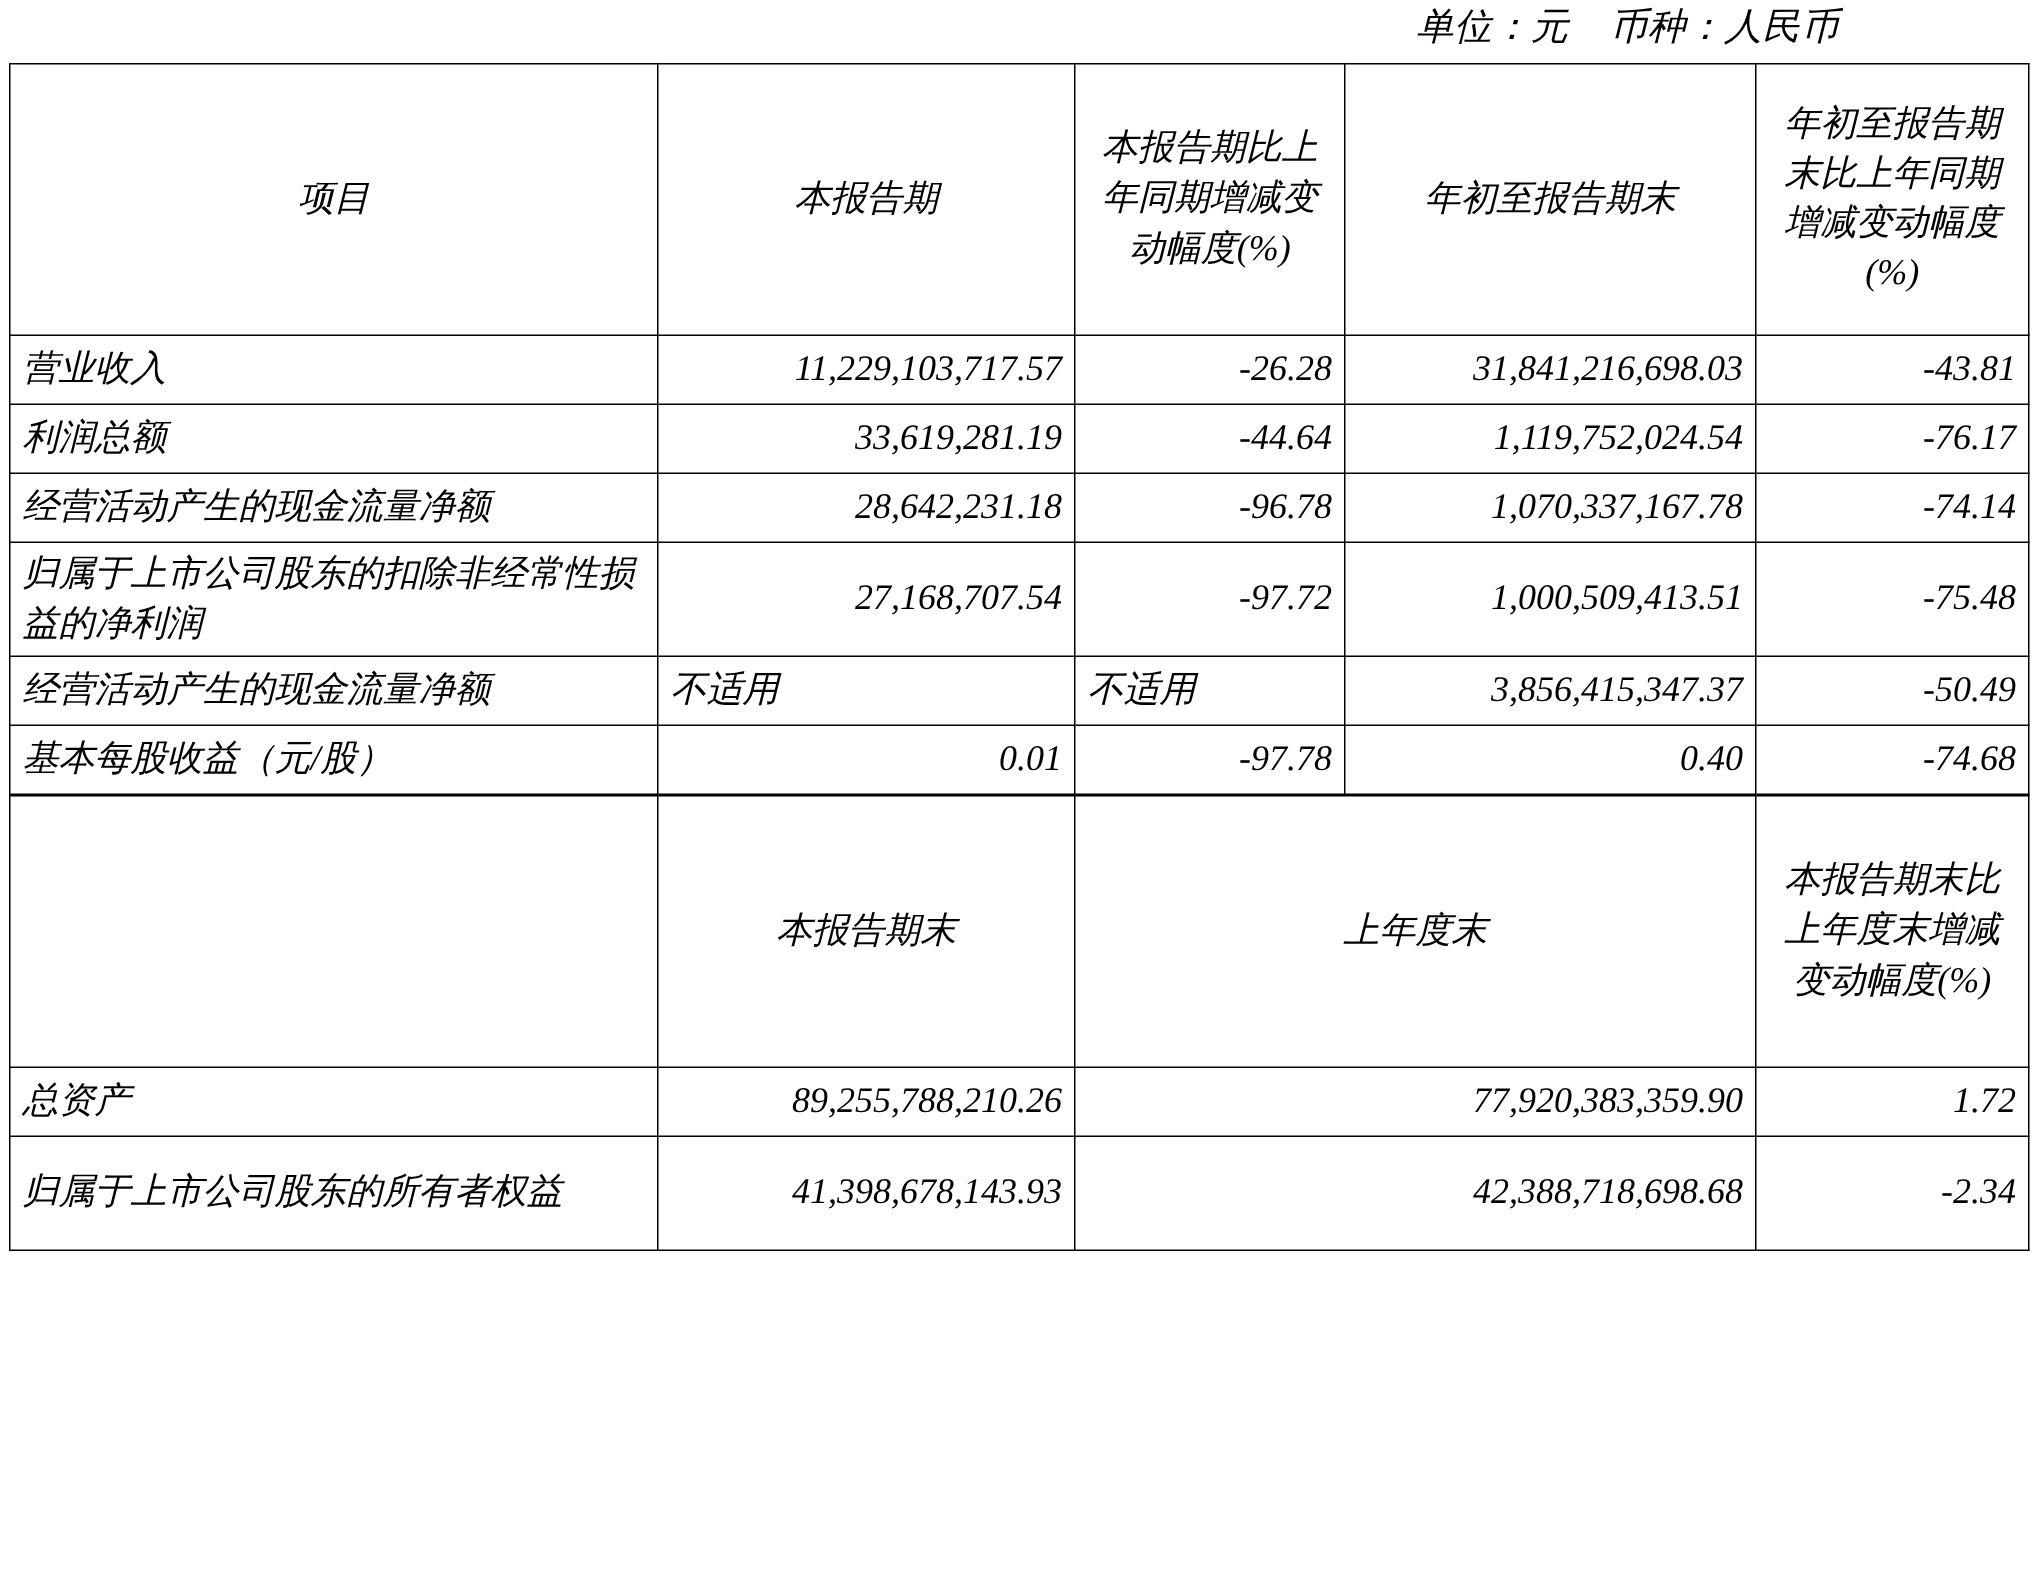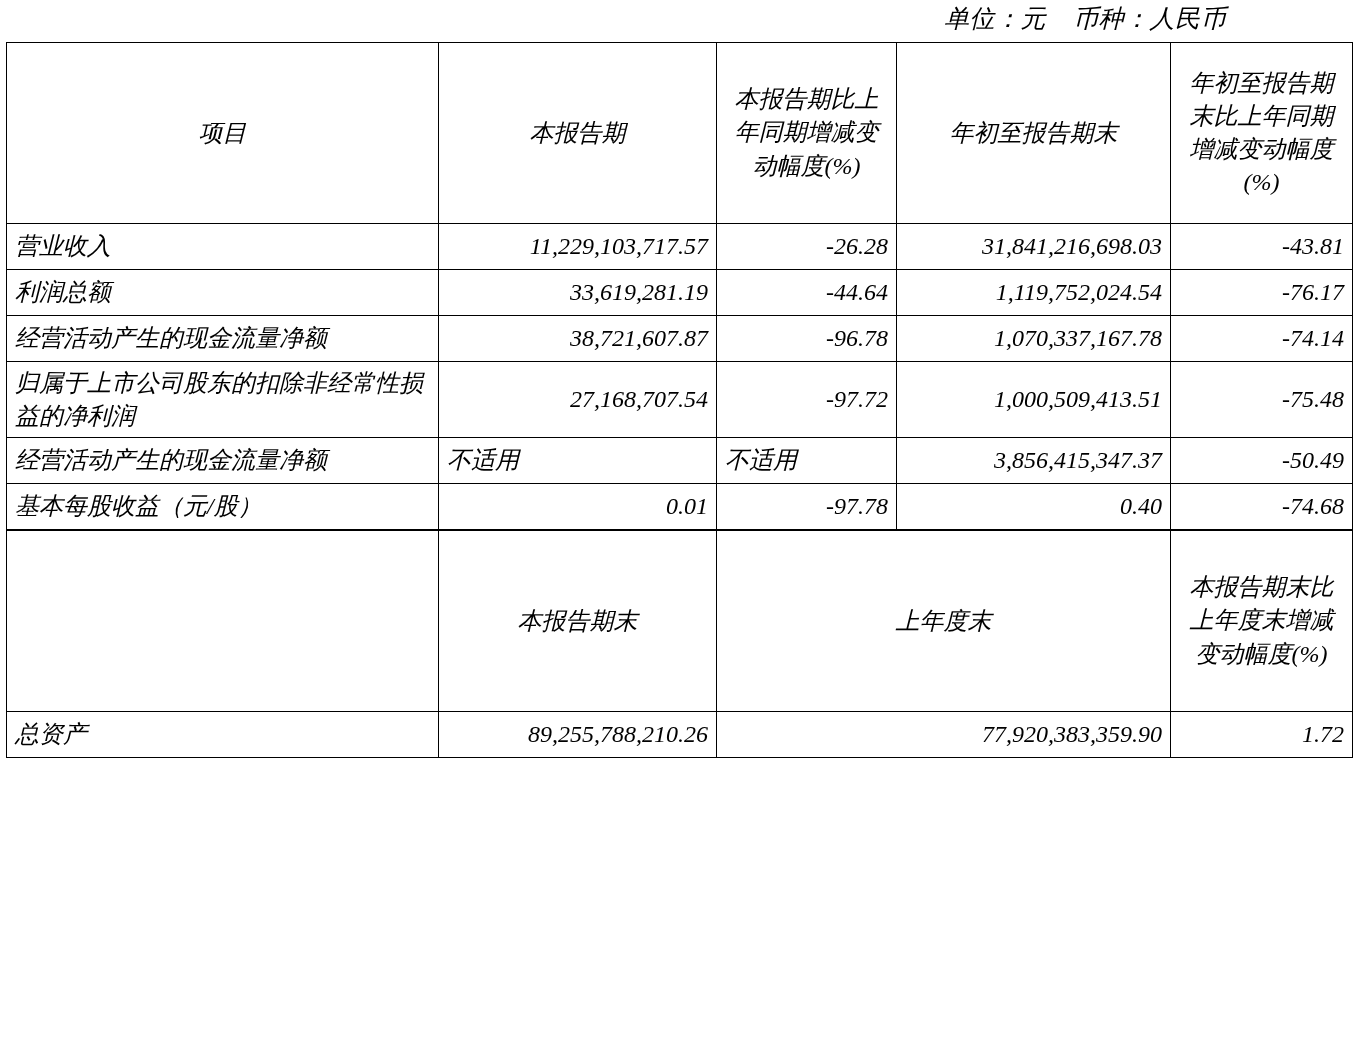--- a/index.html
+++ b/index.html
@@ -103,21 +103,21 @@
       <tr class="row-h">
         <td class="lbl">利润总额</td>
         <td class="num">33,619,281.19</td>
         <td class="num">-44.64</td>
         <td class="num">1,119,752,024.54</td>
         <td class="num">-76.17</td>
       </tr>
 
       <tr class="row-h">
         <td class="lbl">经营活动产生的现金流量净额</td>
-        <td class="num">38,721,607.87</td>
+        <td class="num">28,642,231.18</td>
         <td class="num">-96.78</td>
         <td class="num">1,070,337,167.78</td>
         <td class="num">-74.14</td>
       </tr>
 
       <tr class="row-h2">
         <td class="lbl">归属于上市公司股东的扣除非经常性损益的净利润</td>
         <td class="num">27,168,707.54</td>
         <td class="num">-97.72</td>
         <td class="num">1,000,509,413.51</td>
@@ -159,16 +159,22 @@
         <td class="hdr tall hdr-small">本报告期末比上年度末增减变动幅度(%)</td>
       </tr>
 
       <tr class="row-h">
         <td class="lbl">总资产</td>
         <td class="num">89,255,788,210.26</td>
         <td class="num">77,920,383,359.90</td>
         <td class="num">1.72</td>
       </tr>
 
+      <tr class="row-h2">
+        <td class="lbl">归属于上市公司股东的所有者权益</td>
+        <td class="num">41,398,678,143.93</td>
+        <td class="num">42,388,718,698.68</td>
+        <td class="num">-2.34</td>
+      </tr>
     </tbody>
   </table>
 
 </div>
 
 </body></html>

